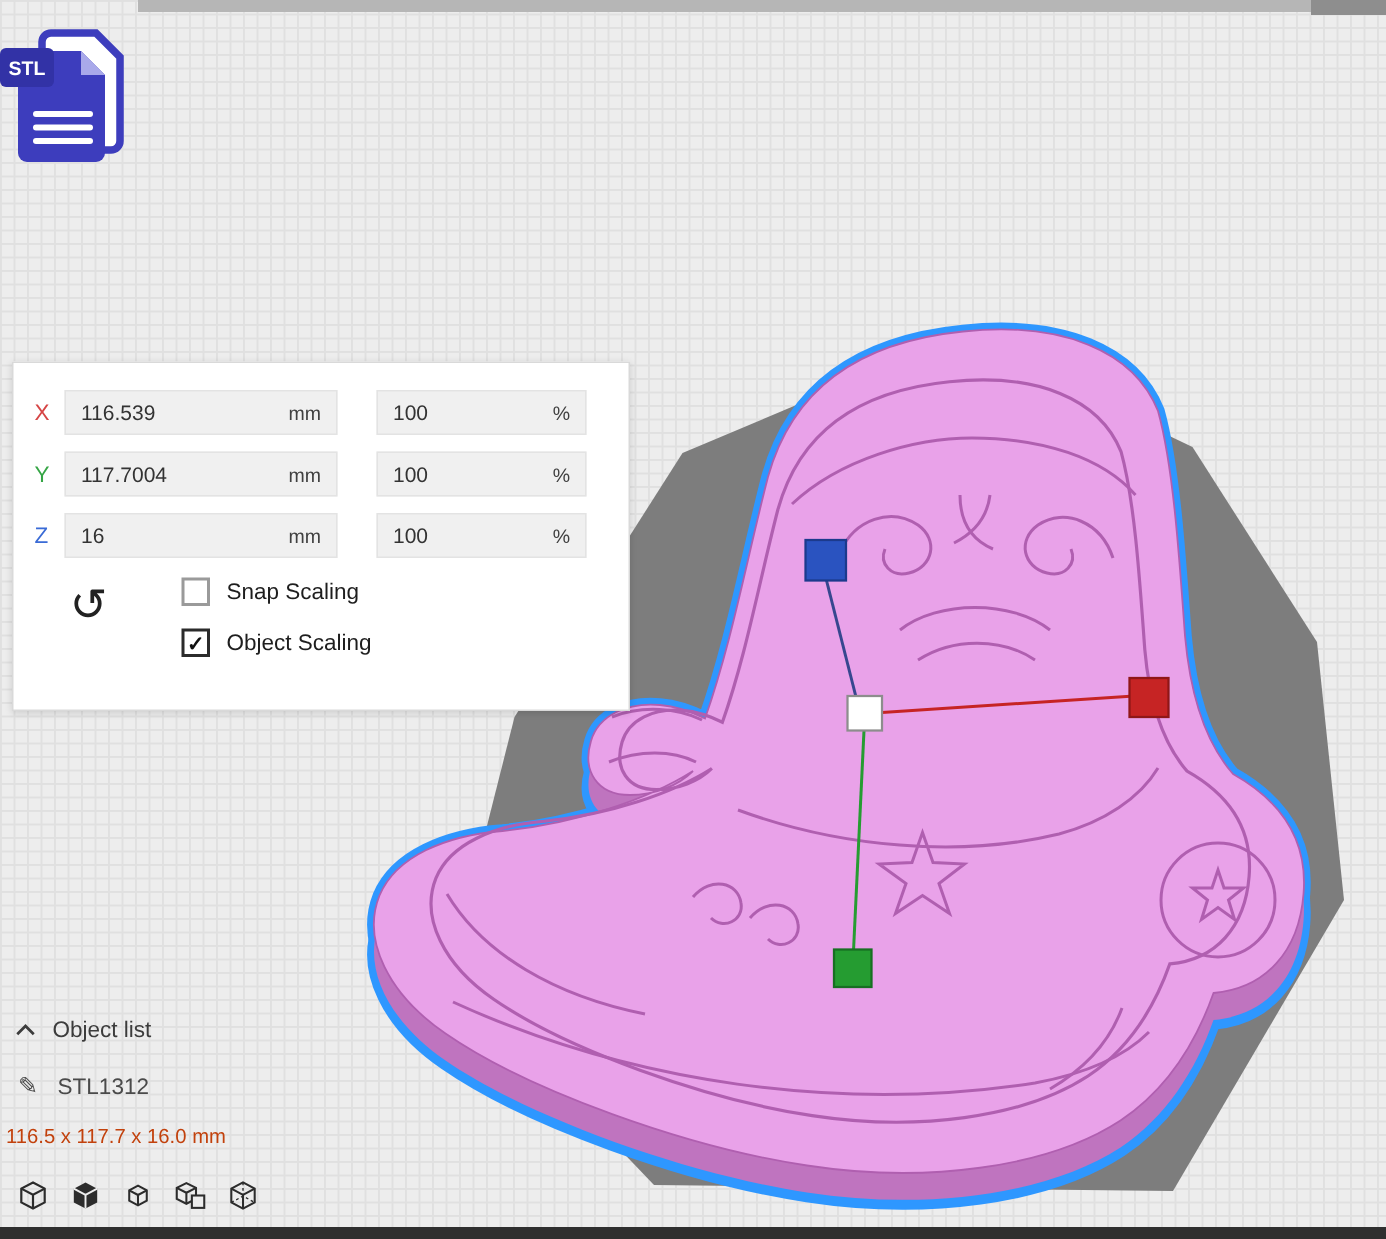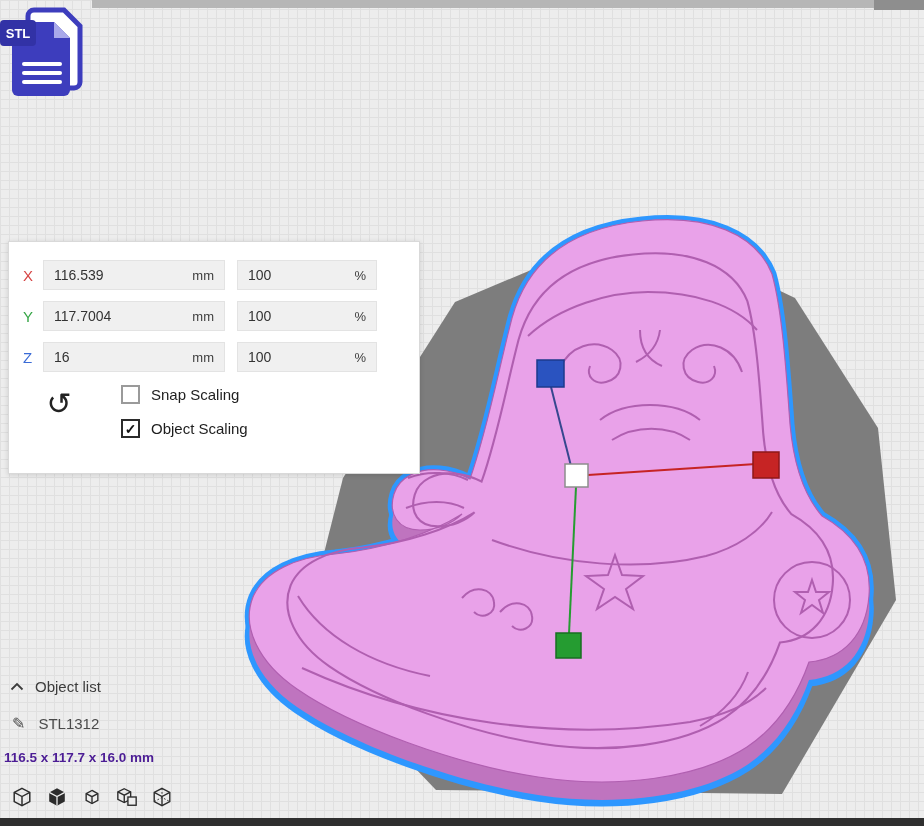--- a/index.html
+++ b/index.html
@@ -27,49 +27,49 @@
   .gl{stroke-width:2;}
   .gl.red{stroke:var(--handle-red);}
   .gl.green{stroke:var(--handle-green);}
   .gl.blue{stroke:var(--gizmo-line-blue);}
   .h{stroke-width:1.5;}
   .h.blue{fill:var(--handle-blue);stroke:#1c3a8c;}
   .h.red{fill:var(--handle-red);stroke:#8f1717;}
   .h.green{fill:var(--handle-green);stroke:#176f22;}
   .h.white{fill:#ffffff;stroke:#8d8d8d;}
 
-  .stl-icon{position:absolute;left:0;top:4px;z-index:6;}
+  .stl-icon{position:absolute;left:0;top:16px;z-index:6;}
   .stl-icon text{font-family:"Liberation Sans",sans-serif;}
 
   .panel{
     position:absolute;left:8px;top:241px;width:412px;height:233px;box-sizing:border-box;
     background:#ffffff;border:1px solid #d9d9d9;box-shadow:0 1px 5px rgba(0,0,0,.14);
     padding:17px 14px 0;z-index:5;
   }
   .row{display:flex;align-items:center;height:32px;margin-bottom:9px;}
   .axis-label{width:20px;font-size:15px;}
   .axis-label.x{color:var(--axis-x);}
   .axis-label.y{color:var(--axis-y);}
   .axis-label.z{color:var(--axis-z);}
   .field{display:flex;align-items:center;background:#f0f0f0;border:1px solid #e3e3e3;height:30px;box-sizing:border-box;padding:0 10px;}
-  .field.mm{width:182px;margin-right:12px;}
+  .field.mm{width:182px;margin-right:26px;}
   .field.pct{width:140px;}
   .field input{flex:1;border:none;background:transparent;font:inherit;font-size:14px;color:#333;outline:none;min-width:0;padding:0;}
   .unit{color:#404040;font-size:13px;}
   .panel-bottom{display:flex;align-items:flex-start;margin-top:12px;}
   .reset-btn{width:72px;display:flex;justify-content:center;font-size:30px;color:#222;cursor:pointer;line-height:1;margin-top:4px;}
   .checks{margin-left:26px;display:flex;flex-direction:column;gap:15px;text-align:center;}
   .check-row{display:flex;align-items:center;gap:11px;font-size:15px;color:#1e1e1e;}
   .checkbox{width:19px;height:19px;box-sizing:border-box;border:2px solid #9a9a9a;background:#fff;display:flex;align-items:center;justify-content:center;font-size:14px;font-weight:bold;color:#111;}
   .checkbox.checked{border-color:#2b2b2b;}
 
   .object-list-row{position:absolute;left:10px;top:678px;display:flex;align-items:center;gap:11px;color:#3c3c3c;font-size:15px;z-index:4;cursor:pointer;}
   .object-name-row{position:absolute;left:12px;top:714px;display:flex;align-items:center;gap:13px;color:#4a4a4a;font-size:15px;z-index:4;}
   .pencil{font-size:16px;color:#4a4a4a;}
-  .dims{position:absolute;left:4px;top:750px;color:#4c1d95;font-size:13.5px;z-index:4;font-weight:bold;}
+  .dims{position:absolute;left:4px;top:750px;color:#c2410c;font-size:13.5px;z-index:4;}
   .toolbar{position:absolute;left:8px;top:782px;display:flex;gap:7px;z-index:4;}
   .tool{width:28px;height:30px;display:flex;align-items:center;justify-content:center;cursor:pointer;background:transparent;border:none;padding:0;}
 </style>
 </head>
 <body>
 
 <div class="top-strip"></div>
 <div class="top-corner"></div>
 <div class="bottom-strip"></div>
 

